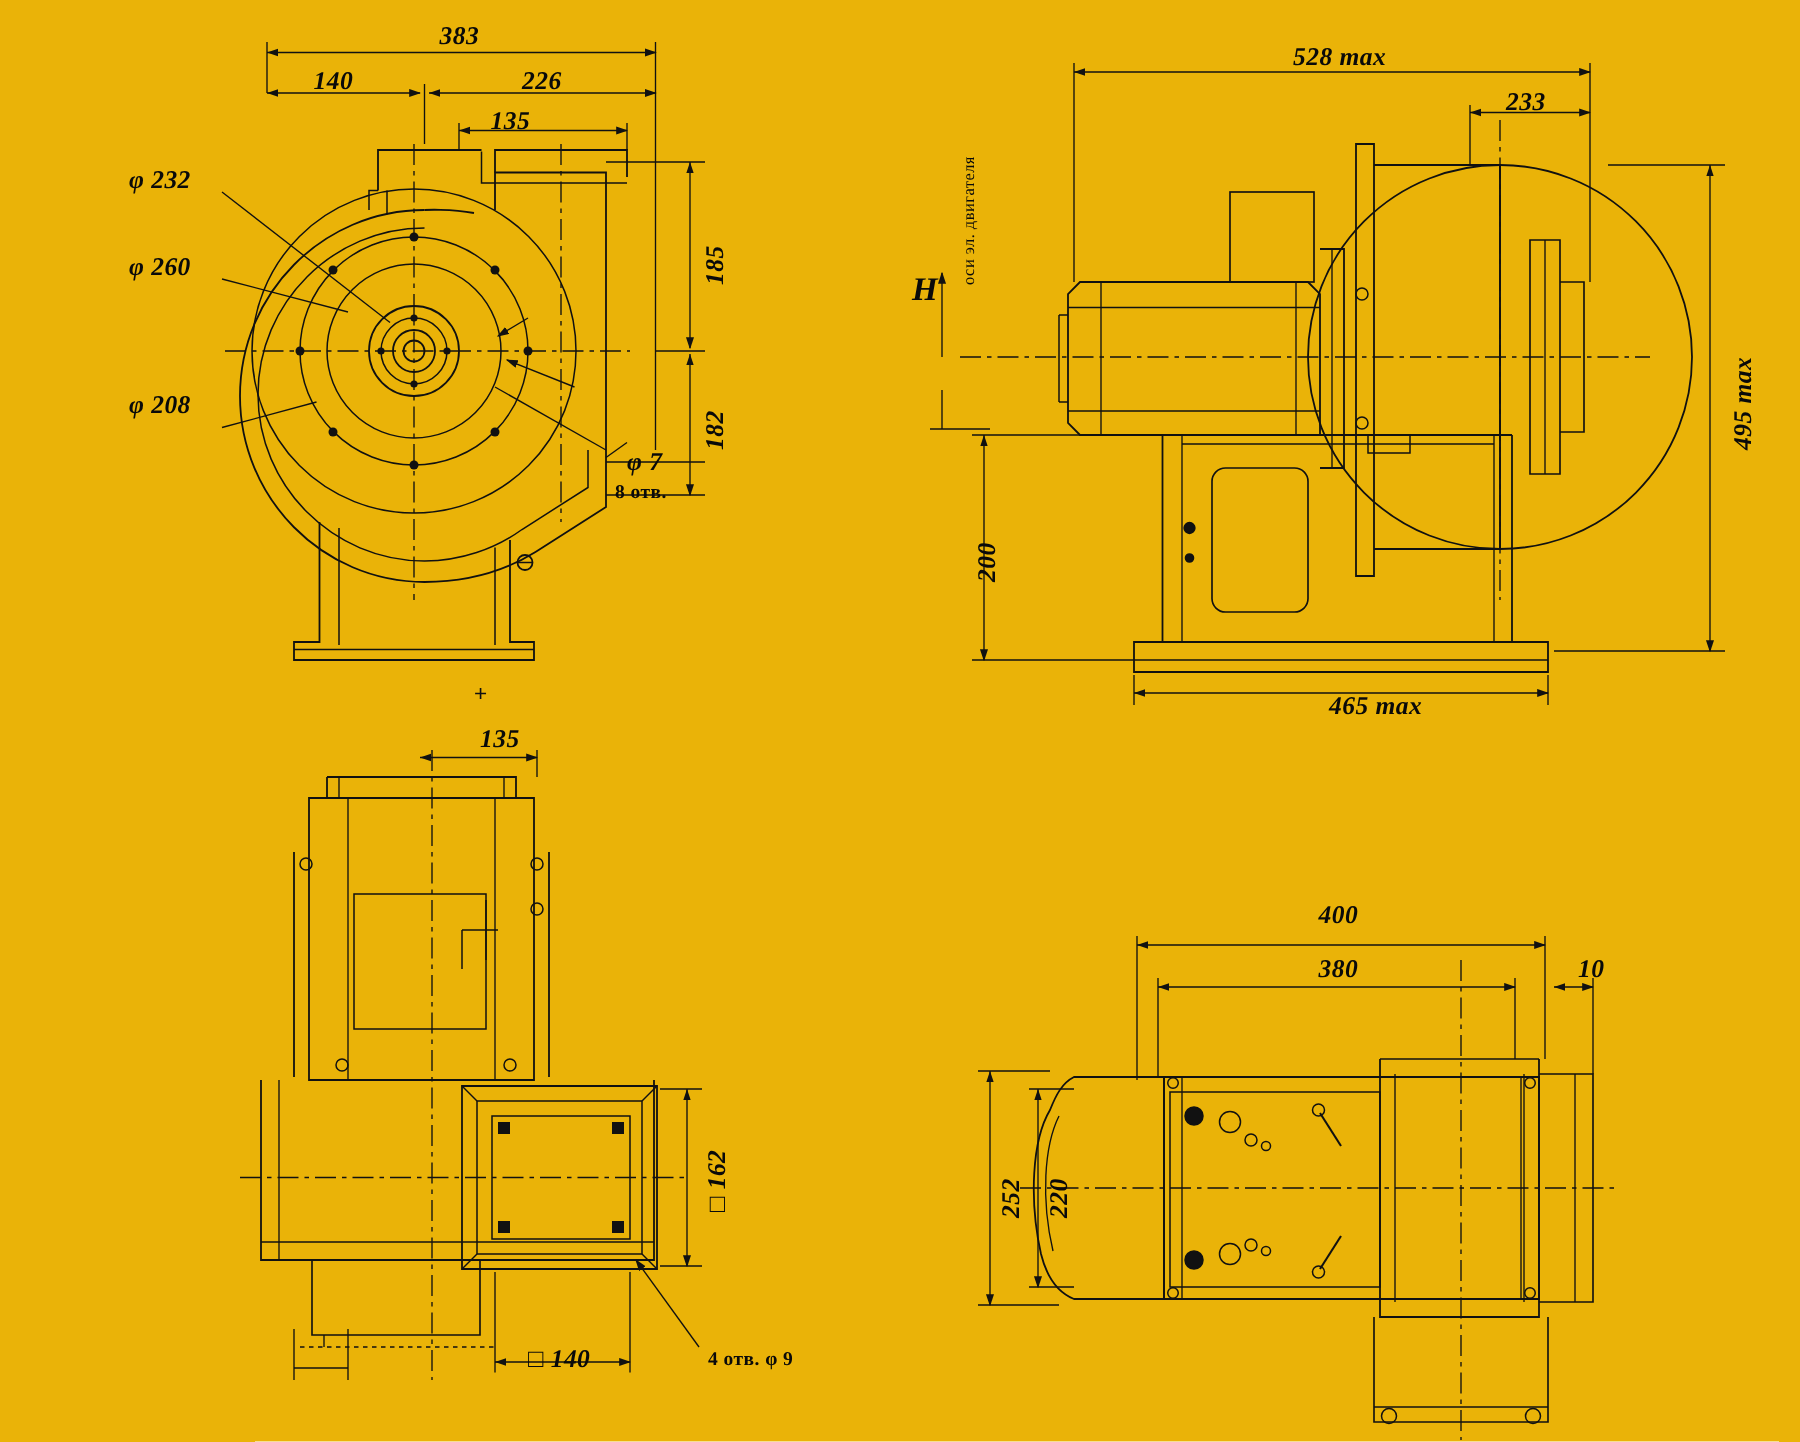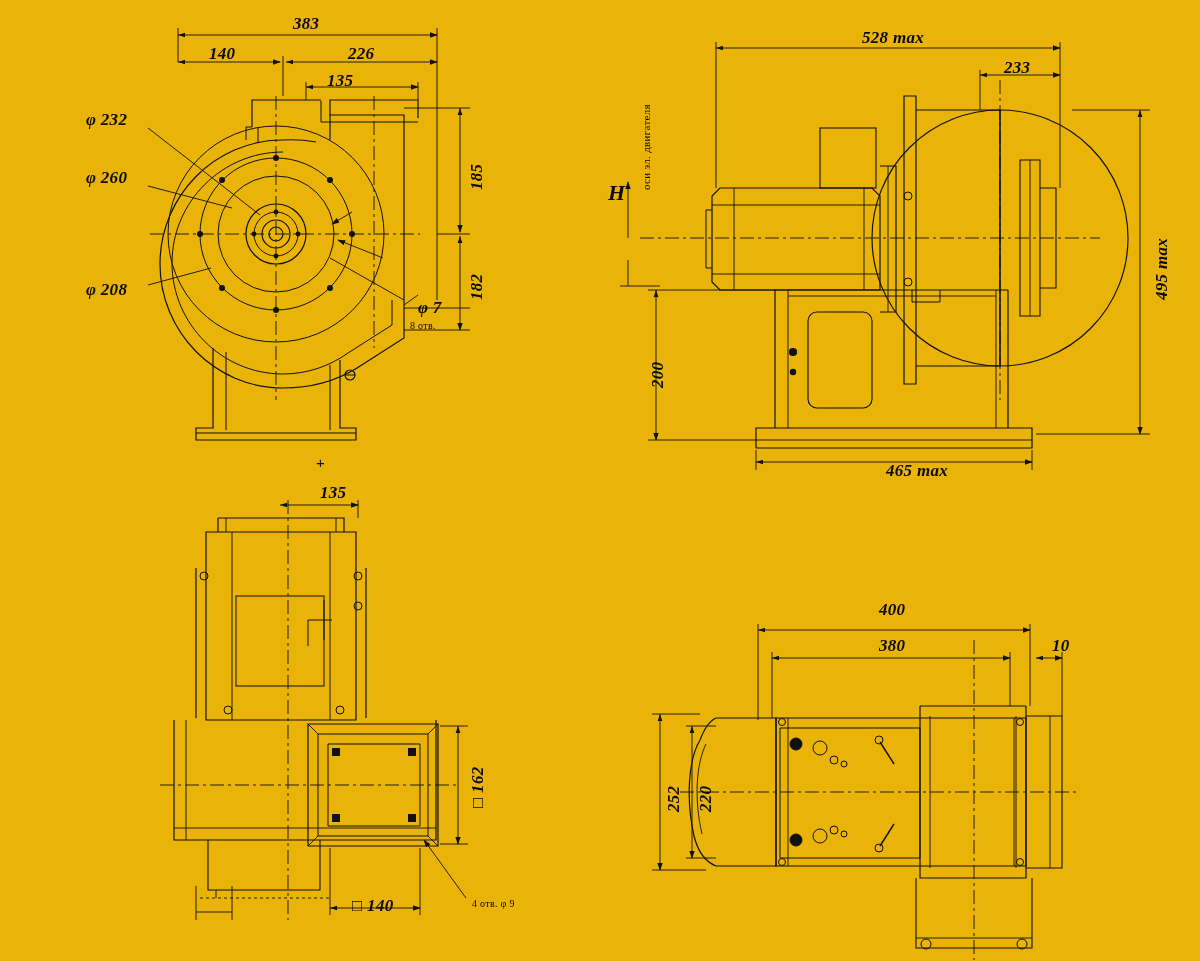--- a/index.html
+++ b/index.html
@@ -28,22 +28,22 @@
     position: absolute;
     font-family: "Liberation Serif", serif;
     font-style: italic;
     font-weight: bold;
     color: #0a0a0a;
     white-space: nowrap;
     font-size: 17px;
     letter-spacing: 0.3px;
   }
   .lbl.small {
-    font-size: 10px;
-    font-weight: normal;
+    font-size: 13px;
+    font-weight: bold;
   }
   .lbl.plain {
     font-style: normal;
     font-weight: normal;
     font-size: 13px;
   }
   .lbl.big {
     font-size: 22px;
     font-style: italic;
   }
@@ -390,21 +390,21 @@
 
   <div class="lbl" style="left:293px; top:14px;">383</div>
   <div class="lbl" style="left:209px; top:44px;">140</div>
   <div class="lbl" style="left:348px; top:44px;">226</div>
   <div class="lbl" style="left:327px; top:71px;">135</div>
   <div class="lbl rot90" style="left:467px; top:190px;">185</div>
   <div class="lbl rot90" style="left:467px; top:300px;">182</div>
 
   <div class="lbl" style="left:86px; top:110px;">φ 232</div>
   <div class="lbl" style="left:86px; top:168px;">φ 260</div>
-  <div class="lbl" style="left:86px; top:280px;">φ 208</div>
+  <div class="lbl" style="left:86px; top:260px;">φ 208</div>
   <div class="lbl" style="left:418px; top:298px;">φ 7</div>
   <div class="lbl small" style="left:410px; top:320px; font-style:normal;">8 отв.</div>
 
   <div class="plus" style="left:316px; top:454px;">+</div>
 
   <div class="lbl" style="left:862px; top:28px;text-align:center;">528 max</div>
   <div class="lbl" style="left:1004px; top:58px;">233</div>
   <div class="lbl rot90" style="left:1152px; top:300px;">495 max</div>
   <div class="lbl rot90" style="left:648px; top:388px;">200</div>
   <div class="lbl" style="left:886px; top:448px;margin-top:13px;">465 max</div>

